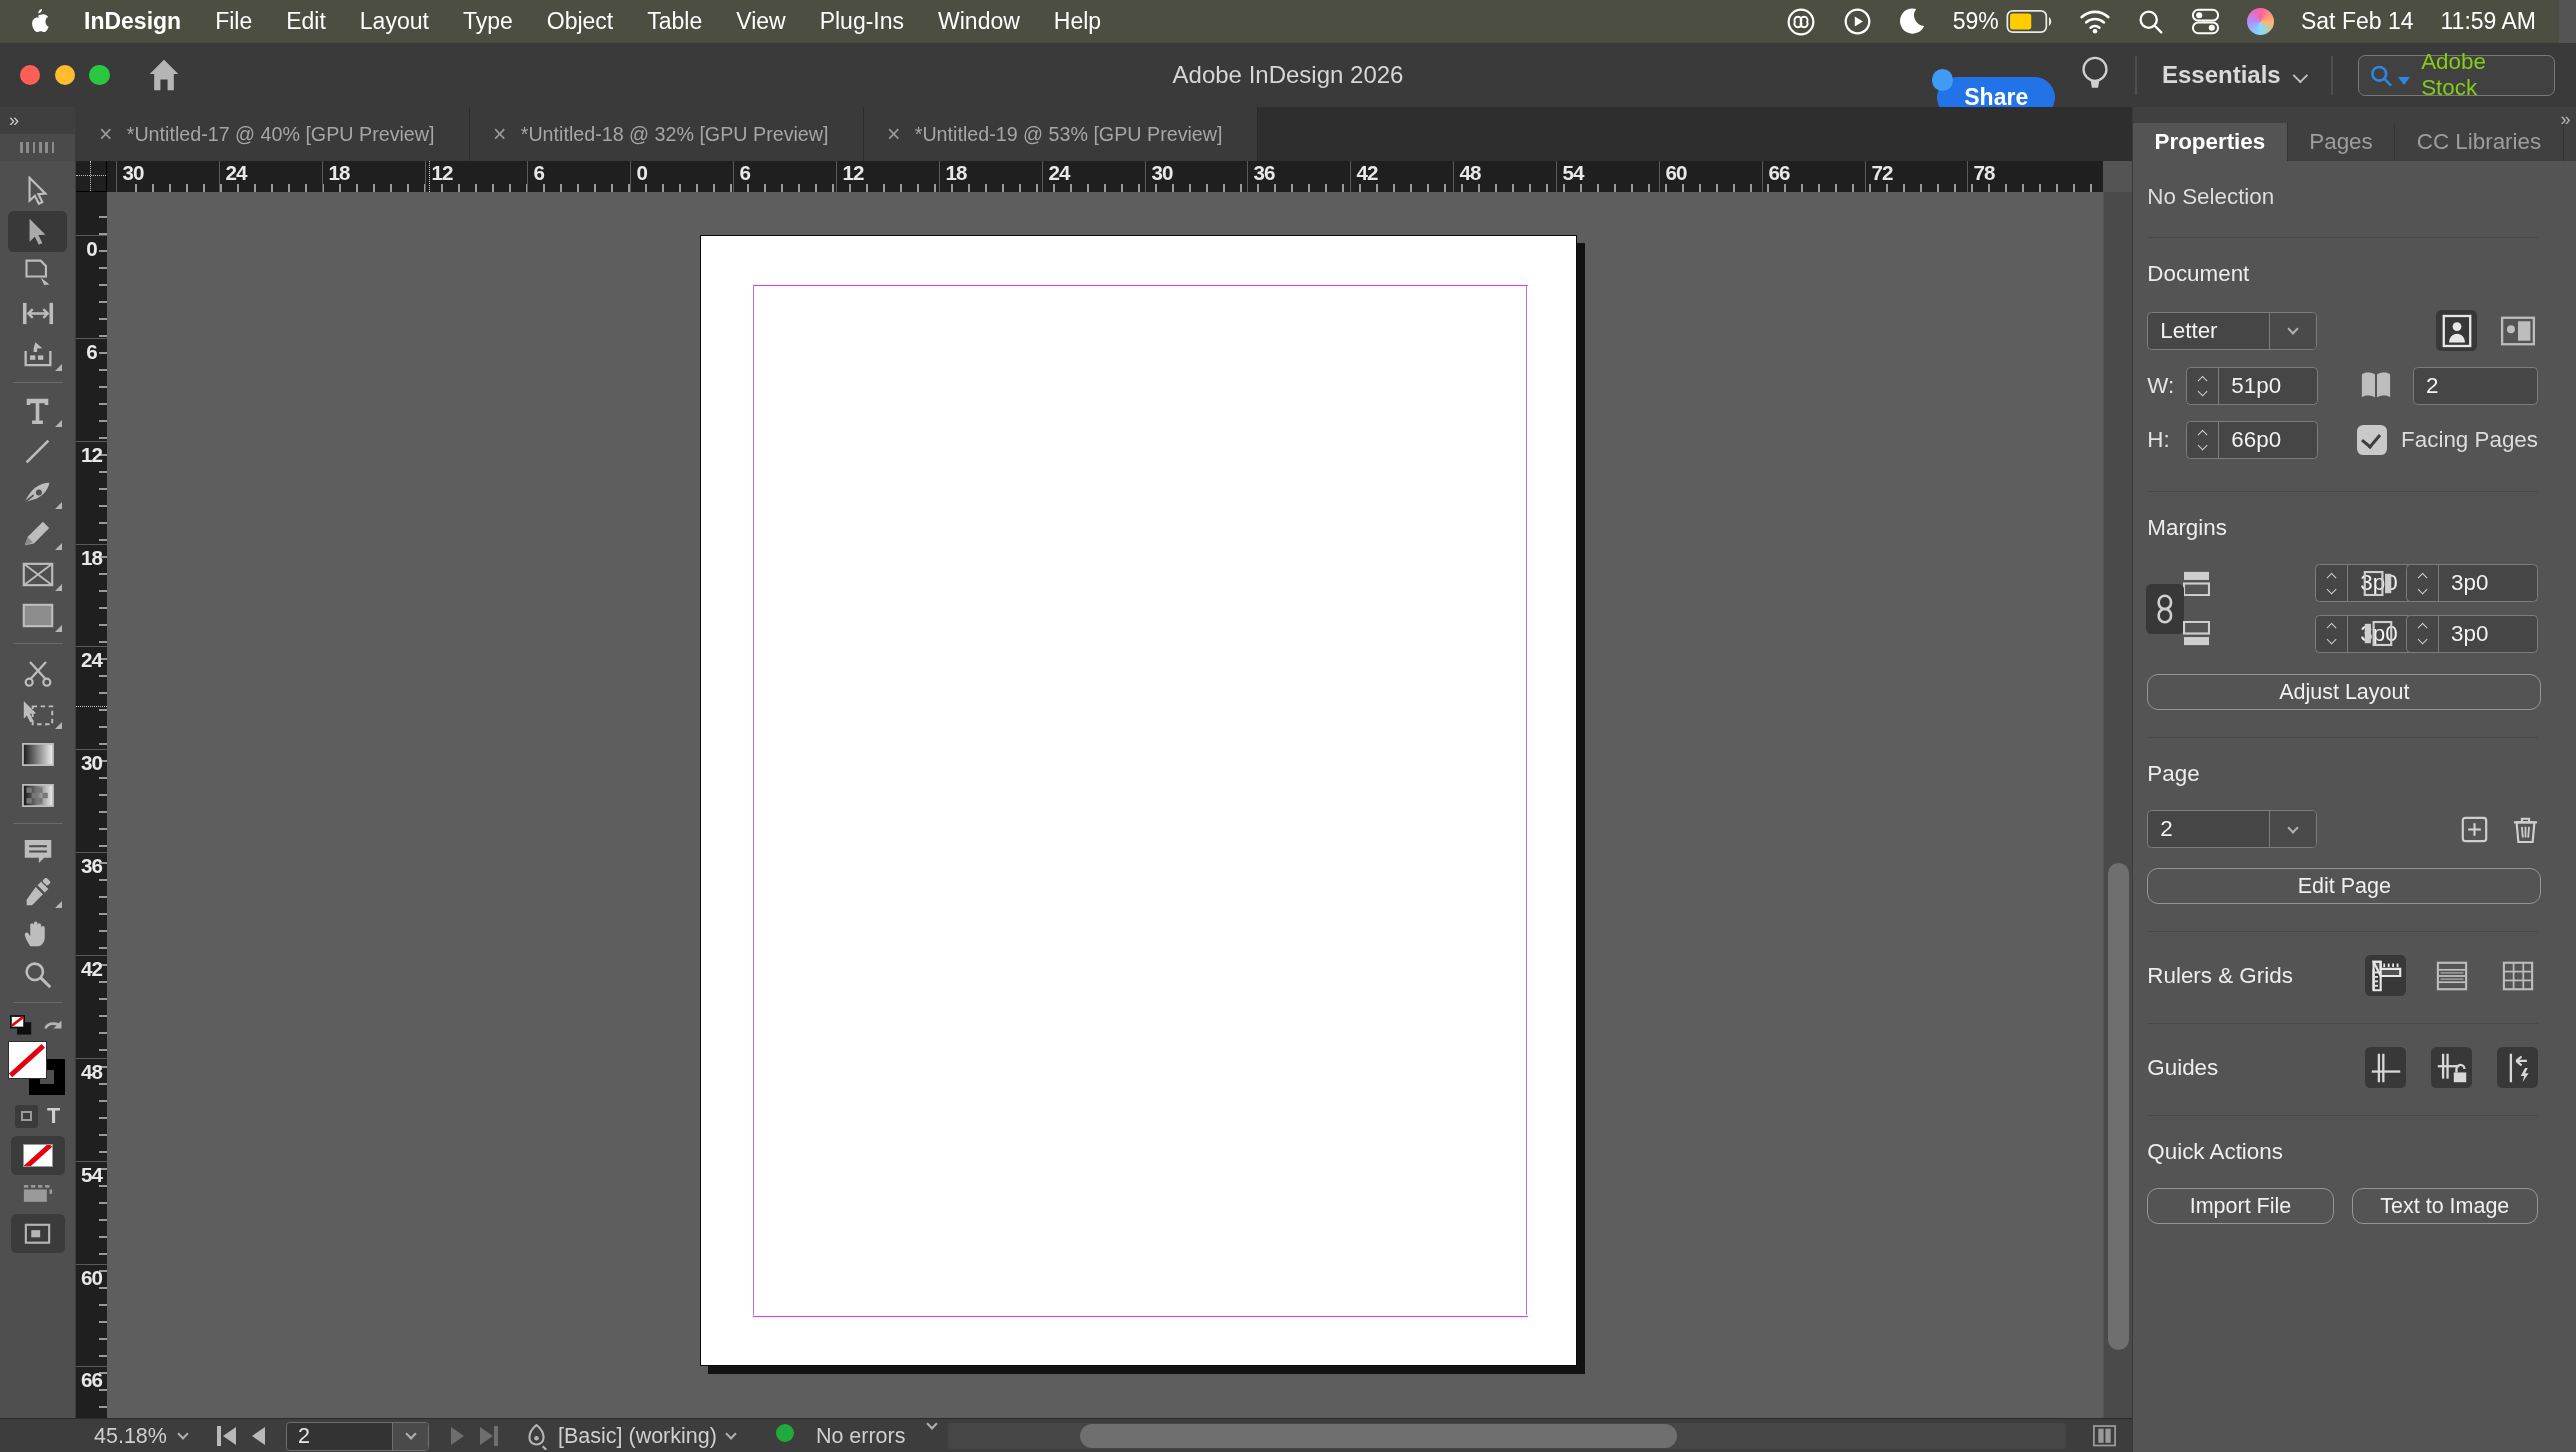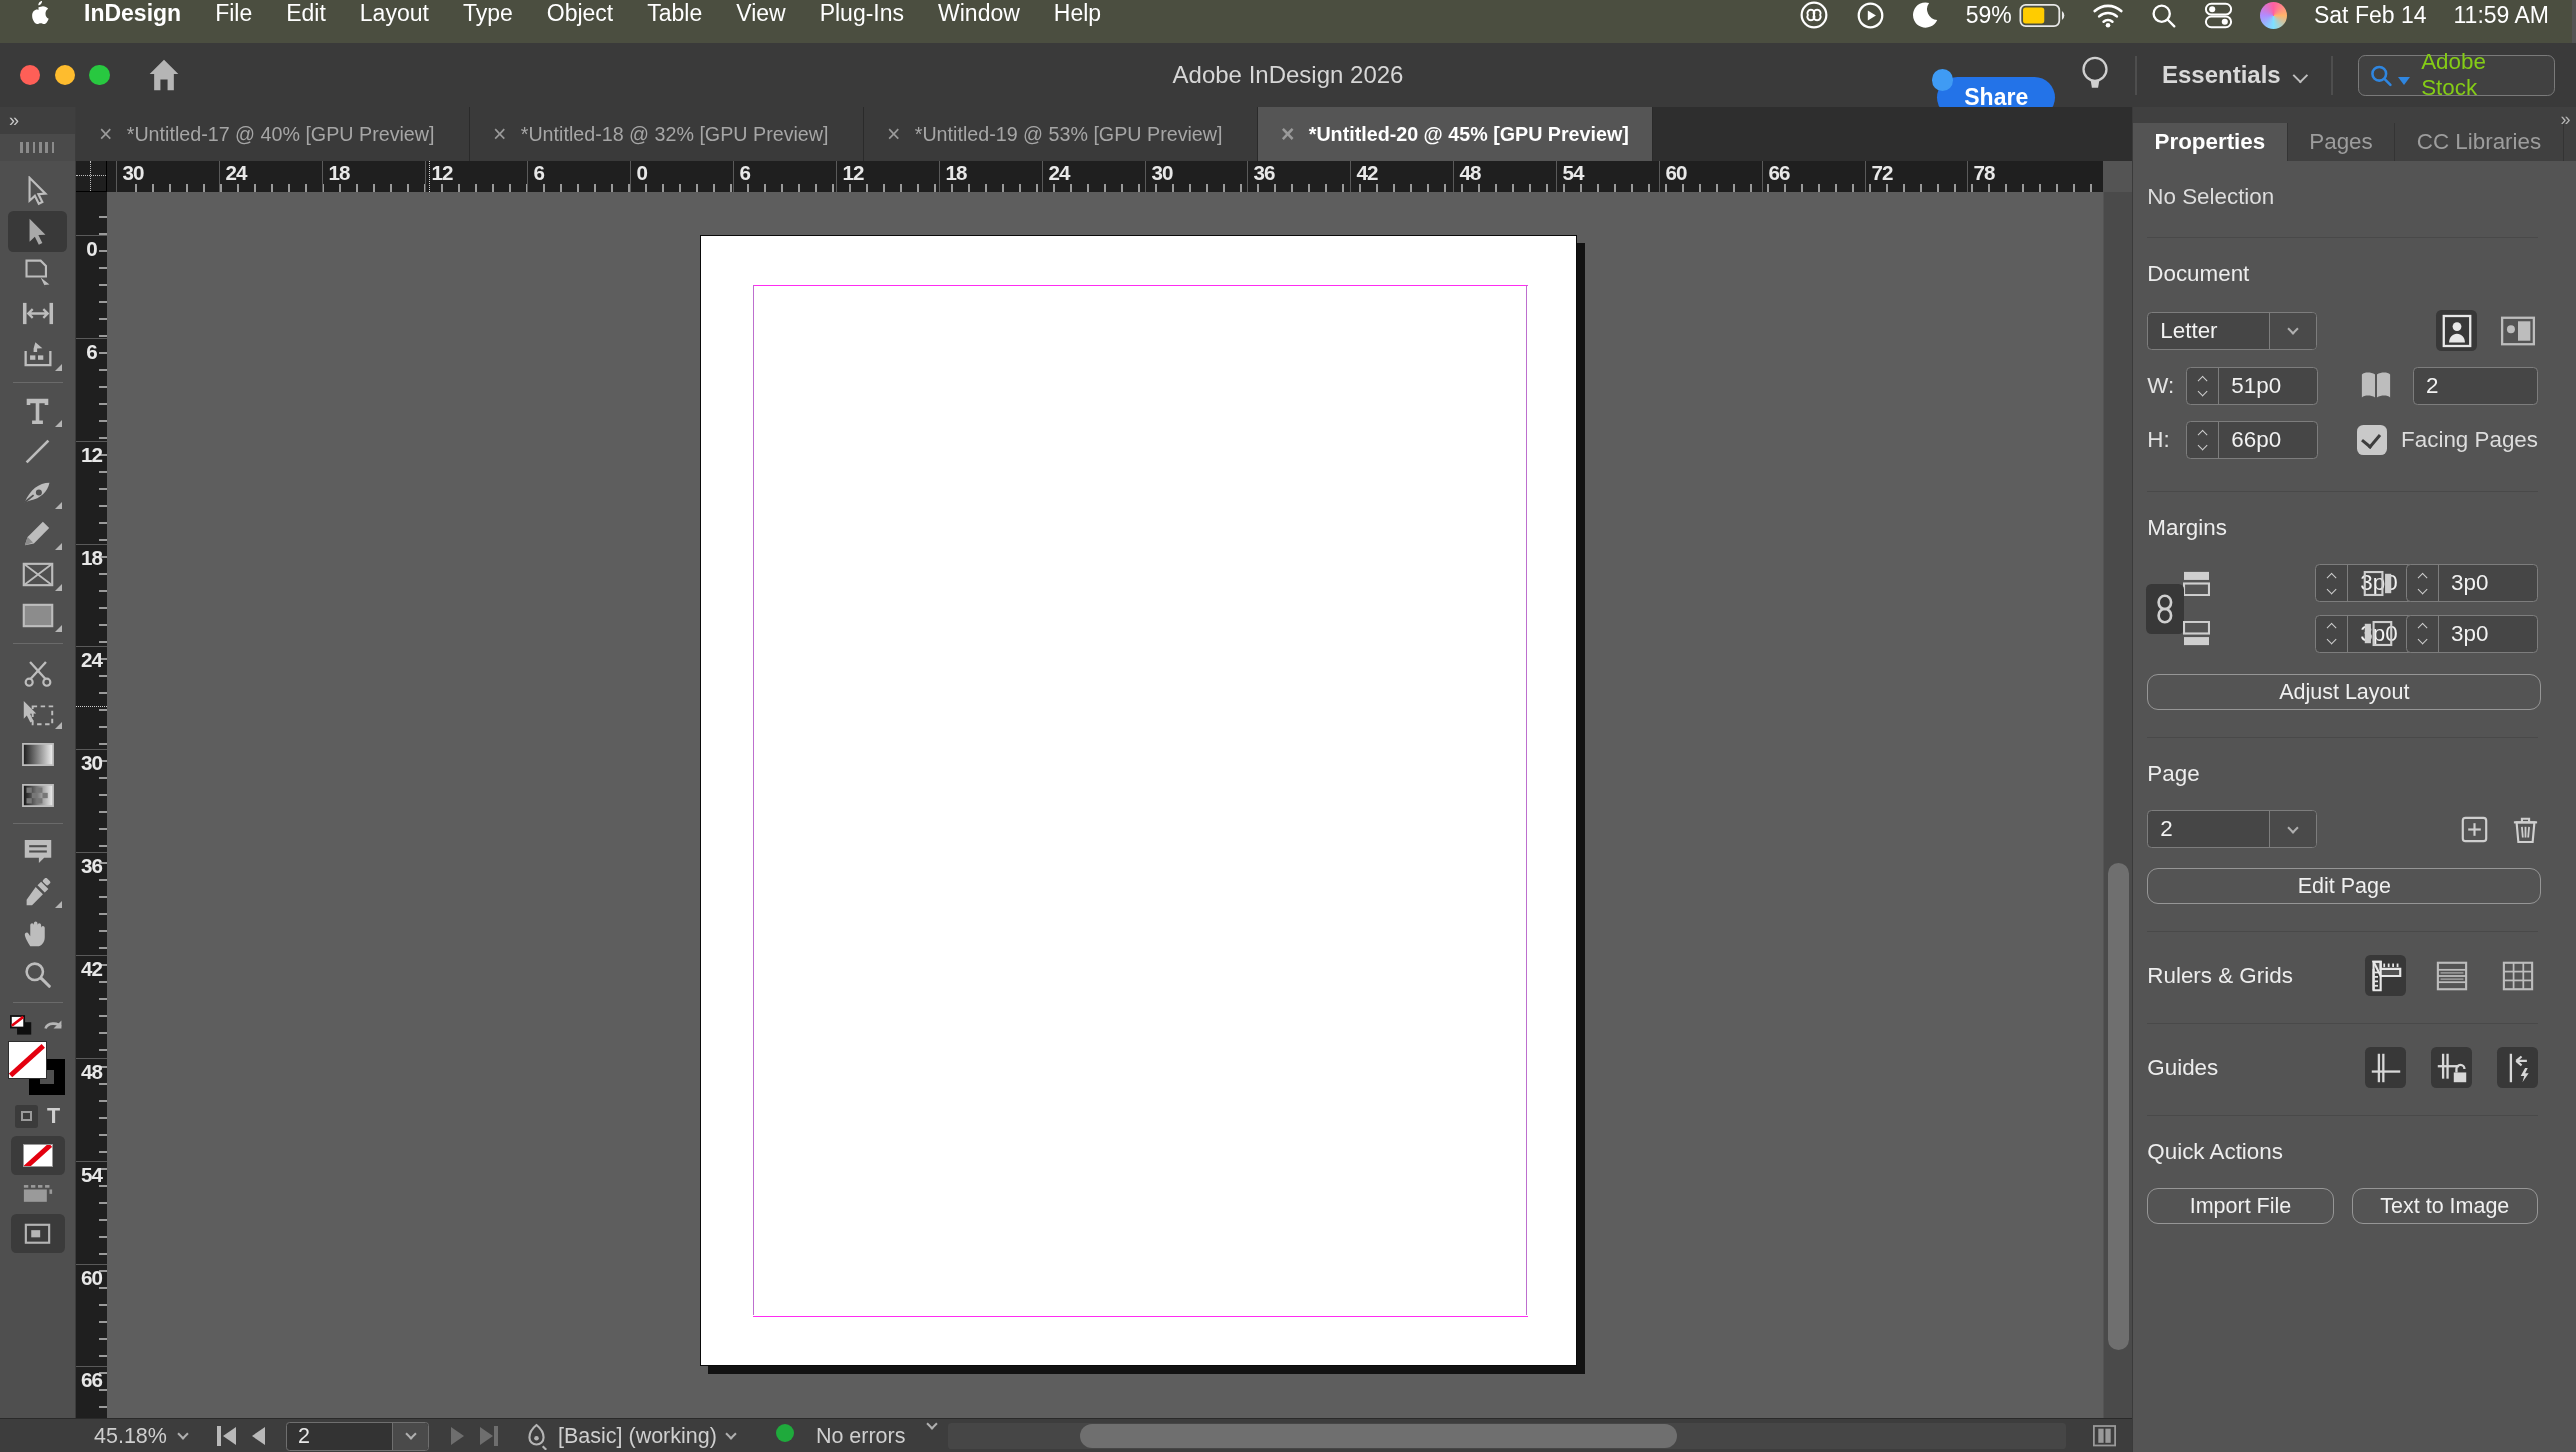--- a/index.html
+++ b/index.html
@@ -1,22 +1,22 @@
 <!DOCTYPE html>
 <html style="font-size:14.3px"><head>
 <meta charset="utf-8">
 <style>
   * { margin:0; padding:0; box-sizing:border-box; }
   html,body { width:2576px; height:1453px; overflow:hidden; background:#2b2b2b;
     font-family:"Liberation Sans", sans-serif; -webkit-font-smoothing:antialiased; }
   #root { position:relative; width:2576px; height:1453px; background:#545454; }
 
   
-  .menubar { position:absolute; top:0; left:0; right:4px; height:43px; background:#4b4e40;
-    display:flex; align-items:flex-start; color:#fff; font-size:23px; }
+  .menubar { position:absolute; top:0; left:0; right:17px; height:43px; background:#4b4e40;
+    display:flex; align-items:center; color:#fff; font-size:23px; }
   .menubar .left { display:flex; align-items:center; gap:34px; padding-left:27px; }
   .menubar .appname { font-weight:bold; }
   .menubar .right { margin-left:auto; display:flex; align-items:center; gap:27px; padding-right:23px; }
   .mb-icon { display:flex; align-items:center; }
   .battery-wrap { display:flex; align-items:center; gap:7.2px; }
   .siri-orb { width:27px; height:27px; border-radius:50%;
     background: conic-gradient(#ff5fa2,#ffb46b,#7ee0ff,#b08cff,#ff5fa2); }
 
   
   .titlebar { position:absolute; top:43px; left:0; right:0; height:64px; background:#3a3a3a;
@@ -303,24 +303,20 @@
         <span>*Untitled-17 @ 40% [GPU Preview]</span>
       </div>
       <div class="doc-tab">
         <span class="tab-close"></span>
         <span>*Untitled-18 @ 32% [GPU Preview]</span>
       </div>
       <div class="doc-tab">
         <span class="tab-close"></span>
         <span>*Untitled-19 @ 53% [GPU Preview]</span>
       </div>
-      <div class="doc-tab active">
-        <span class="tab-close"></span>
-        <span>*Untitled-20 @ 45% [GPU Preview]</span>
-      </div>
     </div>
 
   <div class="leftcol">
     <div class="tools-head"></div>
     <div class="tools-grip">
         <span class="grip-lines"></span>
       </div>
     <div class="tools">
       <div class="tool">
         <svg width="27" height="30" viewBox="0 0 30 34">

